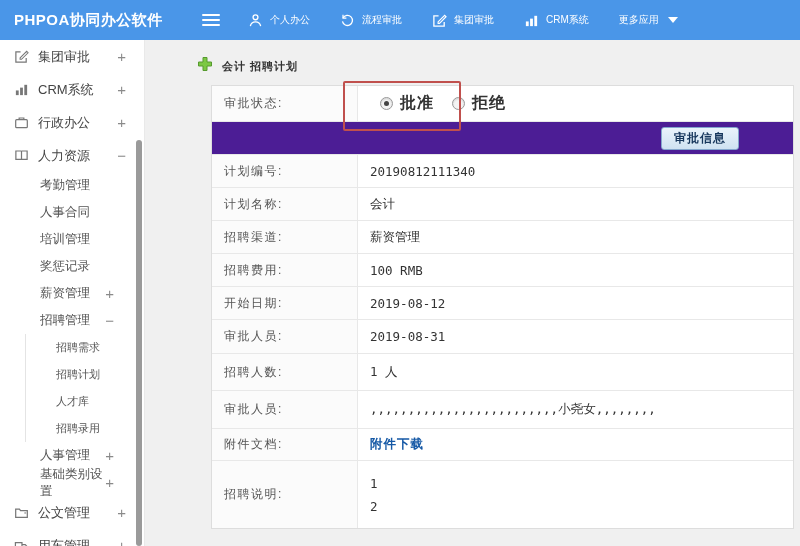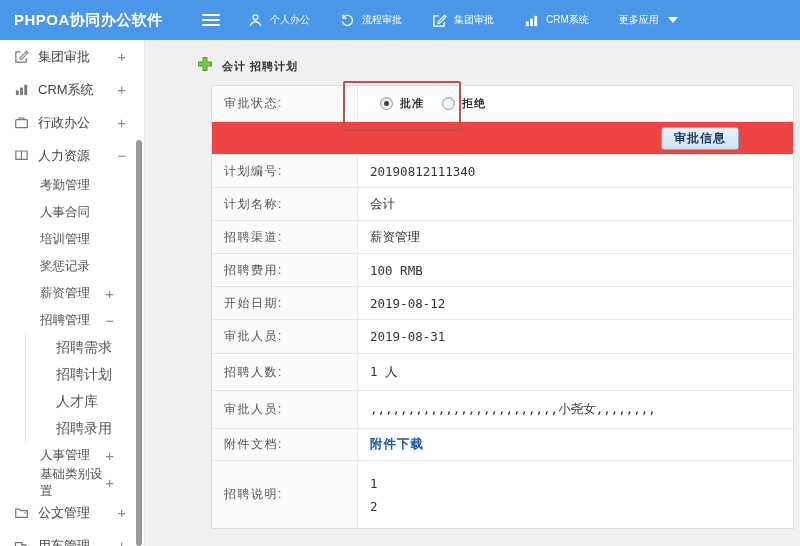--- a/index.html
+++ b/index.html
@@ -17,45 +17,45 @@
   .caret { width:0; height:0; border-left:5px solid transparent; border-right:5px solid transparent; border-top:6px solid #fff; margin-left:2px; }
 
   
   .sidebar { position:absolute; left:0; top:40px; width:145px; height:506px; background:#fff; border-right:1px solid #e9e9e9; overflow:hidden; }
   .side-item { display:flex; align-items:center; color:#444; cursor:pointer; }
   .side-item .expand { margin-left:auto; color:#8a8a8a; font-size:15px; font-weight:400; }
   .lvl1 { height:33px; padding:0 18px 0 13px; font-size:13px; }
   .lvl1 .sicon { width:16px; height:16px; margin-right:9px; display:flex; align-items:center; justify-content:center; }
   .lvl2 { height:27px; padding:0 30px 0 40px; font-size:12.5px; color:#555; }
   .lvl3-group { margin-left:25px; border-left:1px solid #e4e4e4; }
-  .lvl3 { height:27px; padding:0 30px; font-size:14px; color:#555; }
+  .lvl3 { height:27px; padding:0 30px; font-size:11px; color:#555; }
   .side-scroll { position:absolute; right:2px; top:100px; width:6px; height:406px; background:#9a9a9a; border-radius:3px; }
 
   
   .content { position:absolute; left:146px; top:40px; width:654px; height:506px; background:#f0f0f0; }
   .page-title { position:absolute; left:51px; top:16px; display:flex; align-items:center; gap:9px; }
   .page-title .ttl { font-size:11px; font-weight:bold; color:#333; letter-spacing:1px; }
 
   .form-table { position:absolute; left:65px; top:45px; width:583px; background:#fff; border:1px solid #ddd; }
   .t-row { display:flex; border-top:1px solid #e8e8e8; }
   .t-row:first-child { border-top:none; }
   .t-label { width:146px; background:#fbfbfb; border-right:1px solid #e8e8e8; display:flex; align-items:center; padding-left:12px; font-size:12px; color:#555; letter-spacing:1.5px; }
   .t-value { flex:1; display:flex; align-items:center; padding-left:12px; font-size:12.5px; color:#333; font-family:"DejaVu Sans Mono", monospace; }
   .row-status { height:35px; }
-  .row-btn { height:33px; background:#ef4444; display:flex; align-items:center; justify-content:flex-end; padding-right:54px; }
+  .row-btn { height:33px; background:#4c1d95; display:flex; align-items:center; justify-content:flex-end; padding-right:54px; }
   .row-std { height:33px; }
   .row-end { height:34px; }
   .row-num { height:37px; }
   .row-appr { height:38px; }
   .row-file { height:32px; }
   .row-desc { height:68px; }
   .row-desc .t-value { flex-direction:column; align-items:flex-start; justify-content:center; gap:8px; }
 
   .radio-group { display:flex; align-items:center; gap:18px; margin-left:10px; }
-  .radio-opt { display:flex; align-items:center; gap:7px; cursor:pointer; font-family:"Liberation Sans", sans-serif; font-size:11px; color:#333; font-weight:bold; letter-spacing:1px; }
+  .radio-opt { display:flex; align-items:center; gap:7px; cursor:pointer; font-family:"Liberation Sans", sans-serif; font-size:16px; color:#333; font-weight:bold; letter-spacing:1px; }
   .radio { width:13px; height:13px; border-radius:50%; border:1px solid #999; background:#f4f4f4; display:flex; align-items:center; justify-content:center; box-shadow:inset 0 1px 2px rgba(0,0,0,.15); }
   .radio .dot { width:5px; height:5px; border-radius:50%; background:#444; }
 
   .approve-btn { height:23px; padding:0 12px; font-size:12px; font-weight:bold; color:#16365c; letter-spacing:1px;
     background:linear-gradient(#eaf3fb,#cfe2f2); border:1px solid #84a6cd; border-radius:3px; cursor:pointer;
     font-family:"Liberation Sans", sans-serif; }
 
   .file-link { color:#1659a6; font-weight:bold; text-decoration:none; cursor:pointer; letter-spacing:1px; }
 
   .annotation-box { position:absolute; left:197px; top:41px; width:118px; height:50px; border:2px solid #c0504d; border-radius:2px; pointer-events:none; }

